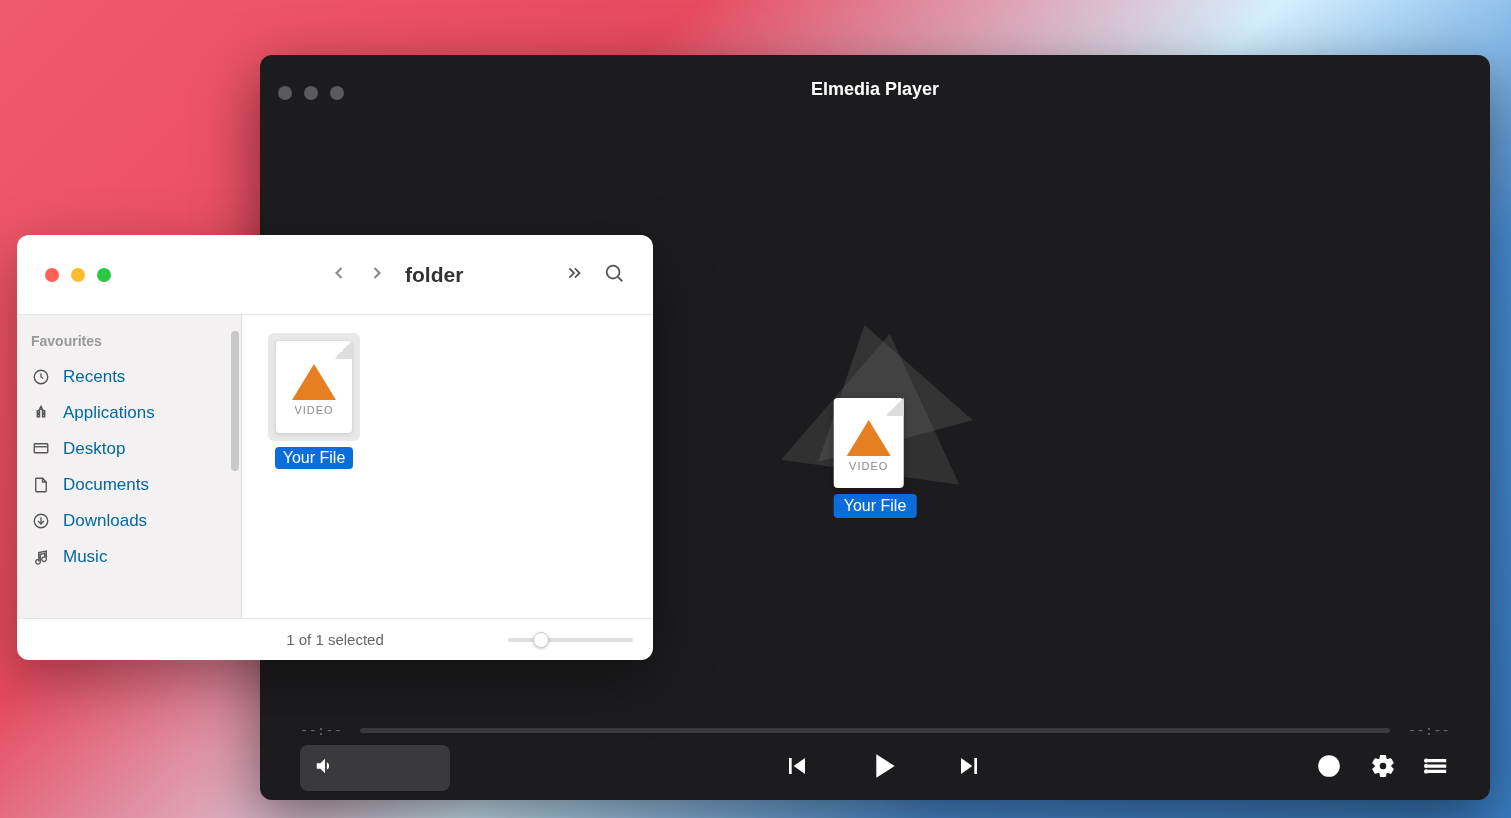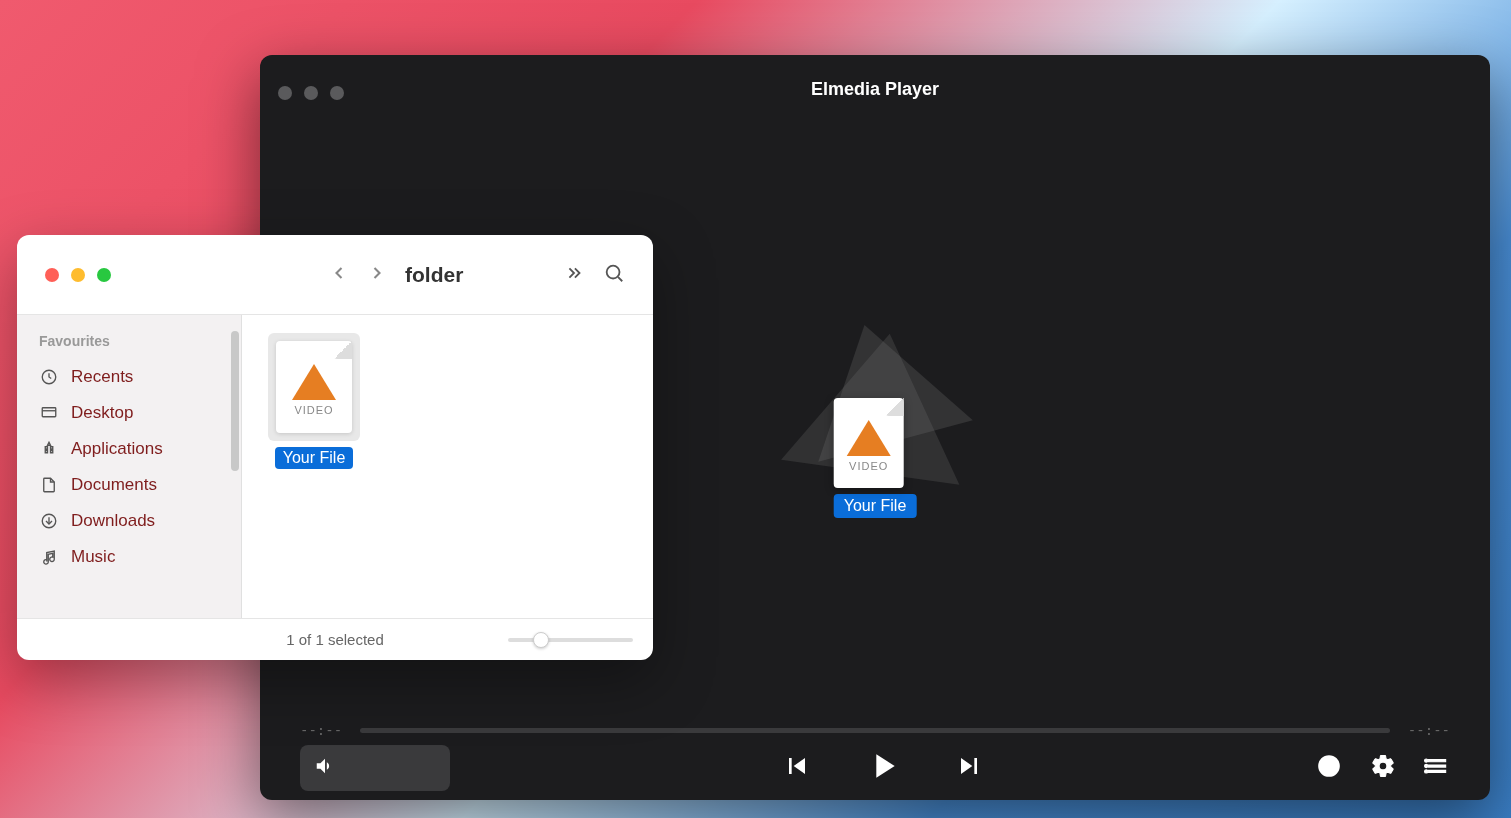--- a/index.html
+++ b/index.html
@@ -267,40 +267,40 @@
     
     .finder-body {
       flex: 1;
       display: flex;
       overflow: hidden;
     }
     
     .finder-sidebar {
       width: 225px;
       background: #f3f1f2;
-      padding: 14px 12px;
+      padding: 14px 4px;
       border-right: 1px solid #e0e0e0;
       position: relative;
     }
     
     .sidebar-section-label {
       font-size: 14px;
       color: #999;
       font-weight: 600;
       padding: 4px 10px;
       margin-bottom: 6px;
     }
     
     .sidebar-item {
       display: flex;
       align-items: center;
       gap: 12px;
       padding: 8px 10px;
       font-size: 17px;
-      color: #7f1d1d;
+      color: #0369a1;
       cursor: pointer;
       border-radius: 6px;
     }
     
     .sidebar-icon { width: 20px; height: 20px; display: flex; align-items: center; justify-content: center; }
     .sidebar-icon svg { width: 18px; height: 18px; fill: none; stroke: #555; stroke-width: 1.8; }
     
     .sidebar-scroll {
       position: absolute;
       right: 2px;
@@ -510,34 +510,34 @@
             <span class="sidebar-icon">
               <svg viewBox="0 0 24 24">
                 <circle cx="12" cy="12" r="9"></circle>
                 <polyline points="12 7 12 12 15 14"></polyline>
               </svg>
             </span>
             <span>Recents</span>
           </div>
           <div class="sidebar-item">
             <span class="sidebar-icon">
+              <svg viewBox="0 0 24 24" fill="#555" stroke="none">
+                <path d="M12 3l2 4h-4l2-4zm-5 6h3v3H7zm7 0h3v3h-3zm-7 5h3v3H7zm7 0h3v3h-3z"></path>
+              </svg>
+            </span>
+            <span>Applications</span>
+          </div>
+          <div class="sidebar-item">
+            <span class="sidebar-icon">
               <svg viewBox="0 0 24 24">
                 <rect x="3" y="5" width="18" height="12" rx="1"></rect>
                 <line x1="3" y1="9" x2="21" y2="9"></line>
               </svg>
             </span>
             <span>Desktop</span>
-          </div>
-          <div class="sidebar-item">
-            <span class="sidebar-icon">
-              <svg viewBox="0 0 24 24" fill="#555" stroke="none">
-                <path d="M12 3l2 4h-4l2-4zm-5 6h3v3H7zm7 0h3v3h-3zm-7 5h3v3H7zm7 0h3v3h-3z"></path>
-              </svg>
-            </span>
-            <span>Applications</span>
           </div>
           <div class="sidebar-item">
             <span class="sidebar-icon">
               <svg viewBox="0 0 24 24">
                 <path d="M14 3H6a1 1 0 0 0-1 1v16a1 1 0 0 0 1 1h12a1 1 0 0 0 1-1V8l-5-5z"></path>
                 <polyline points="14 3 14 8 19 8"></polyline>
               </svg>
             </span>
             <span>Documents</span>
           </div>

